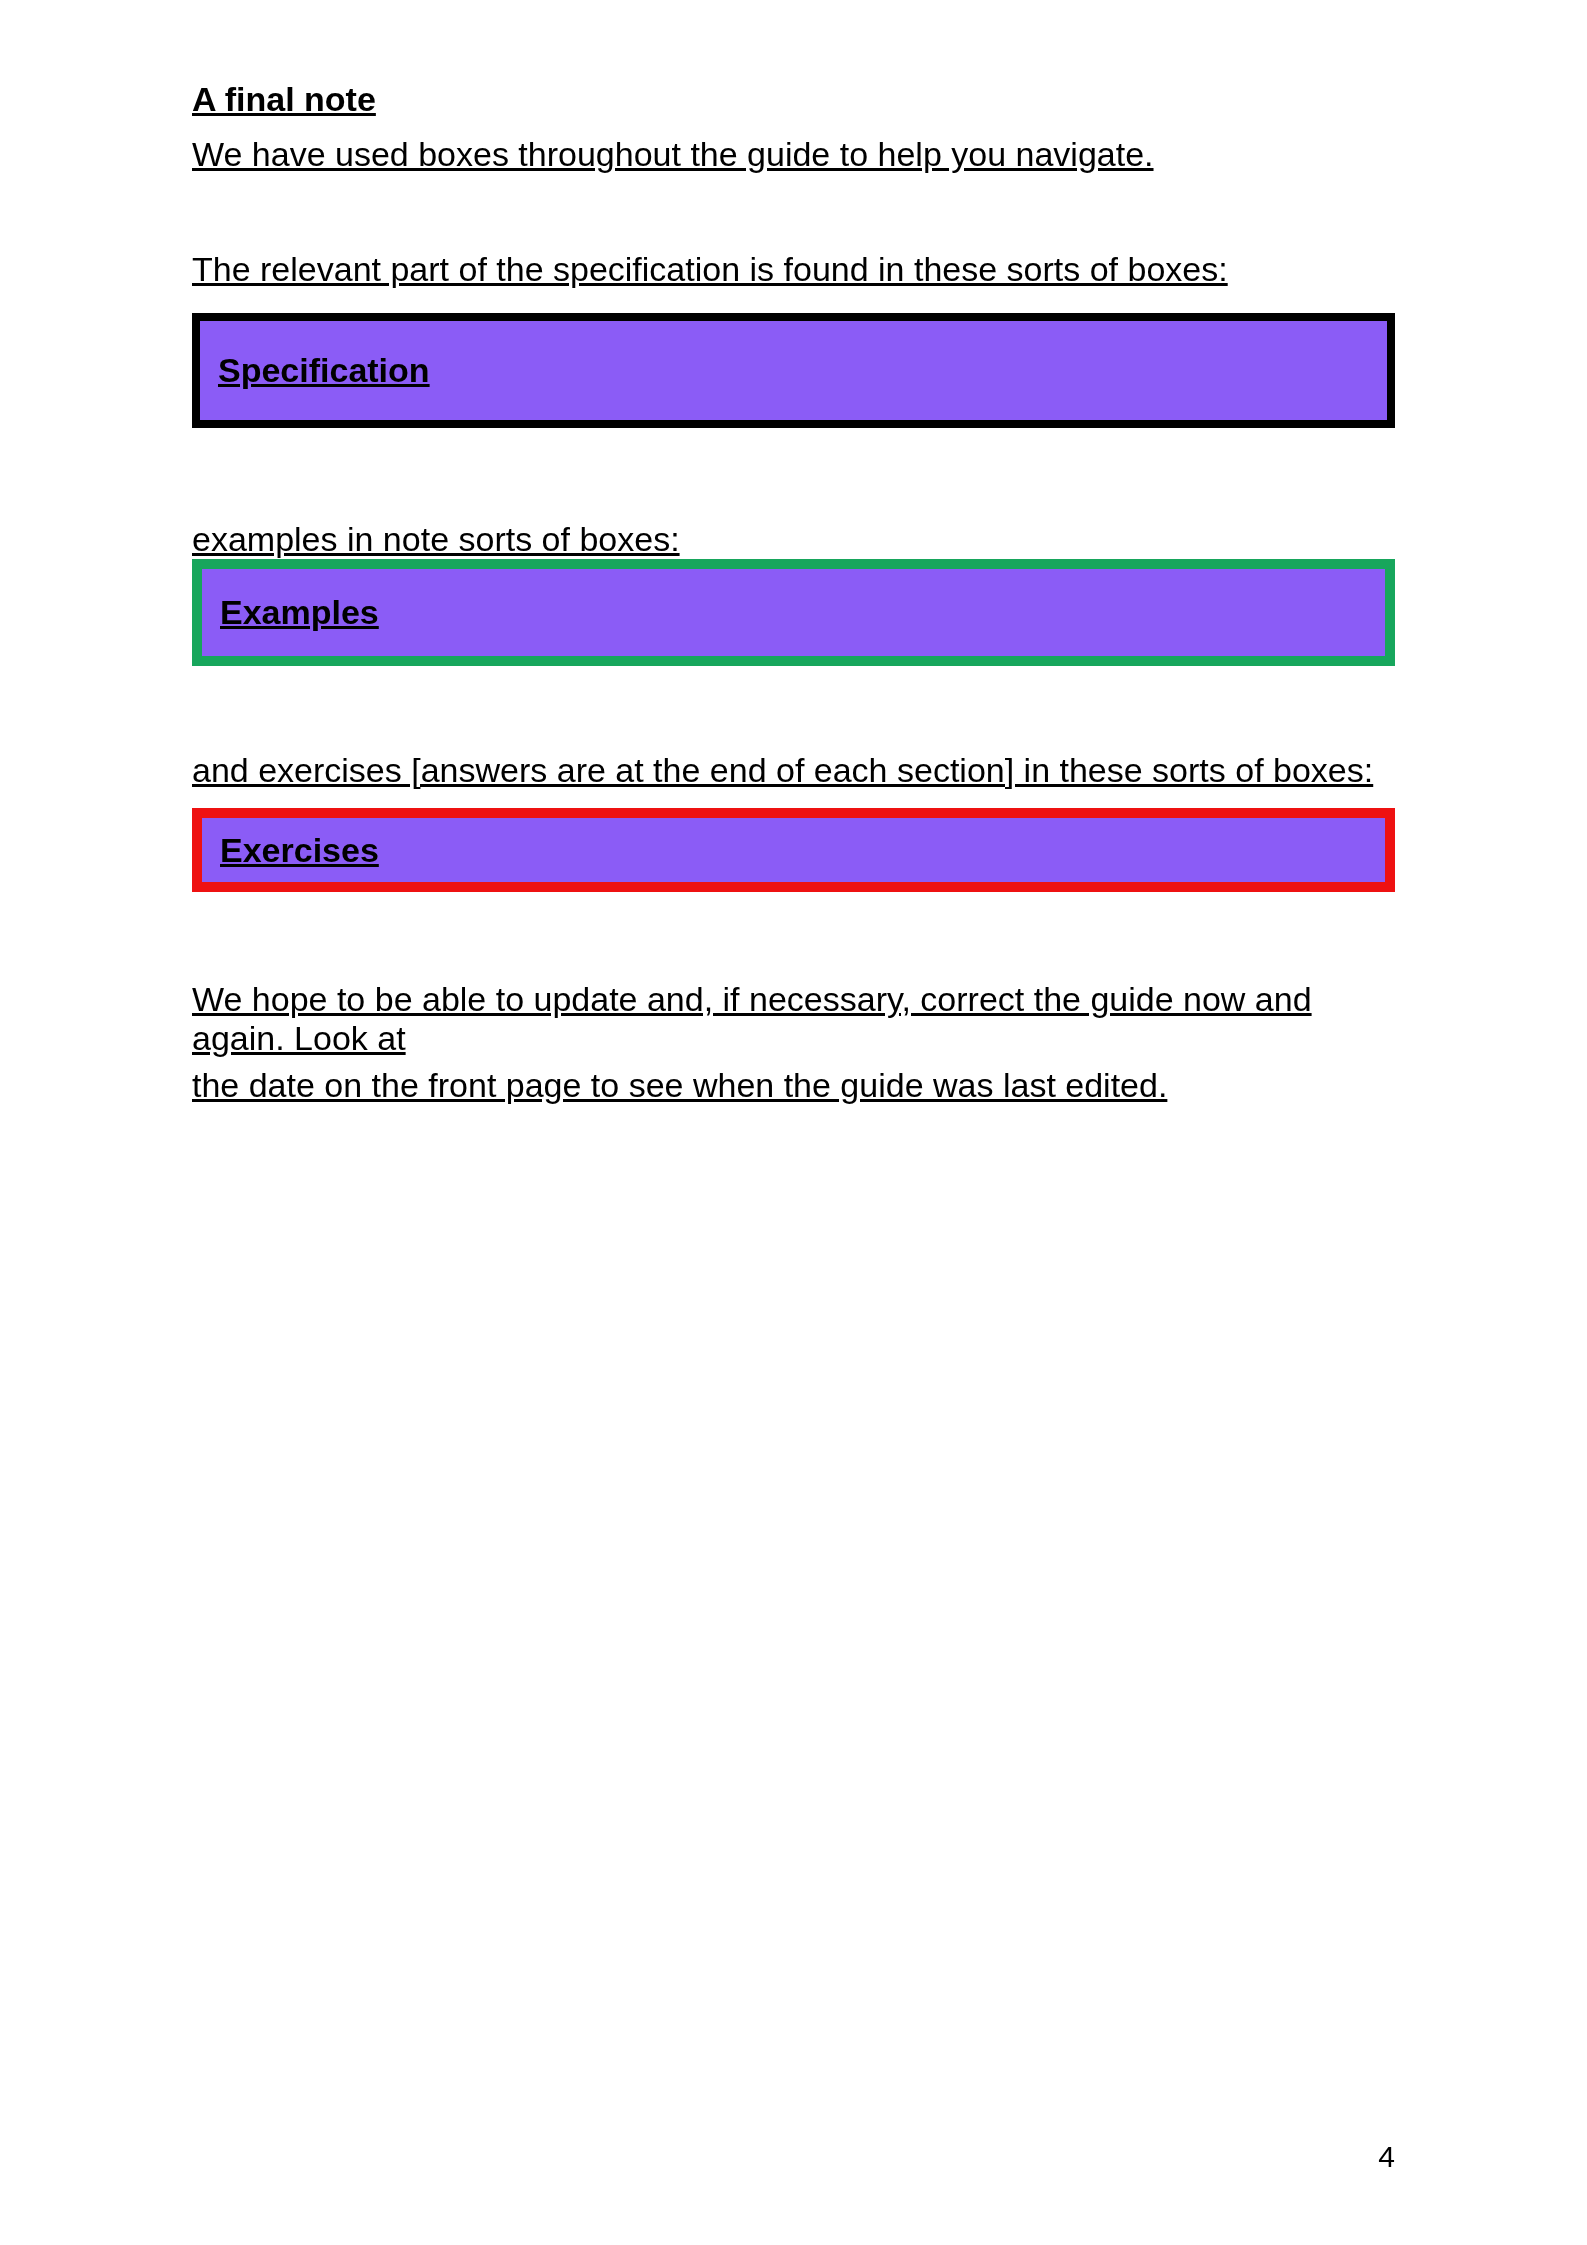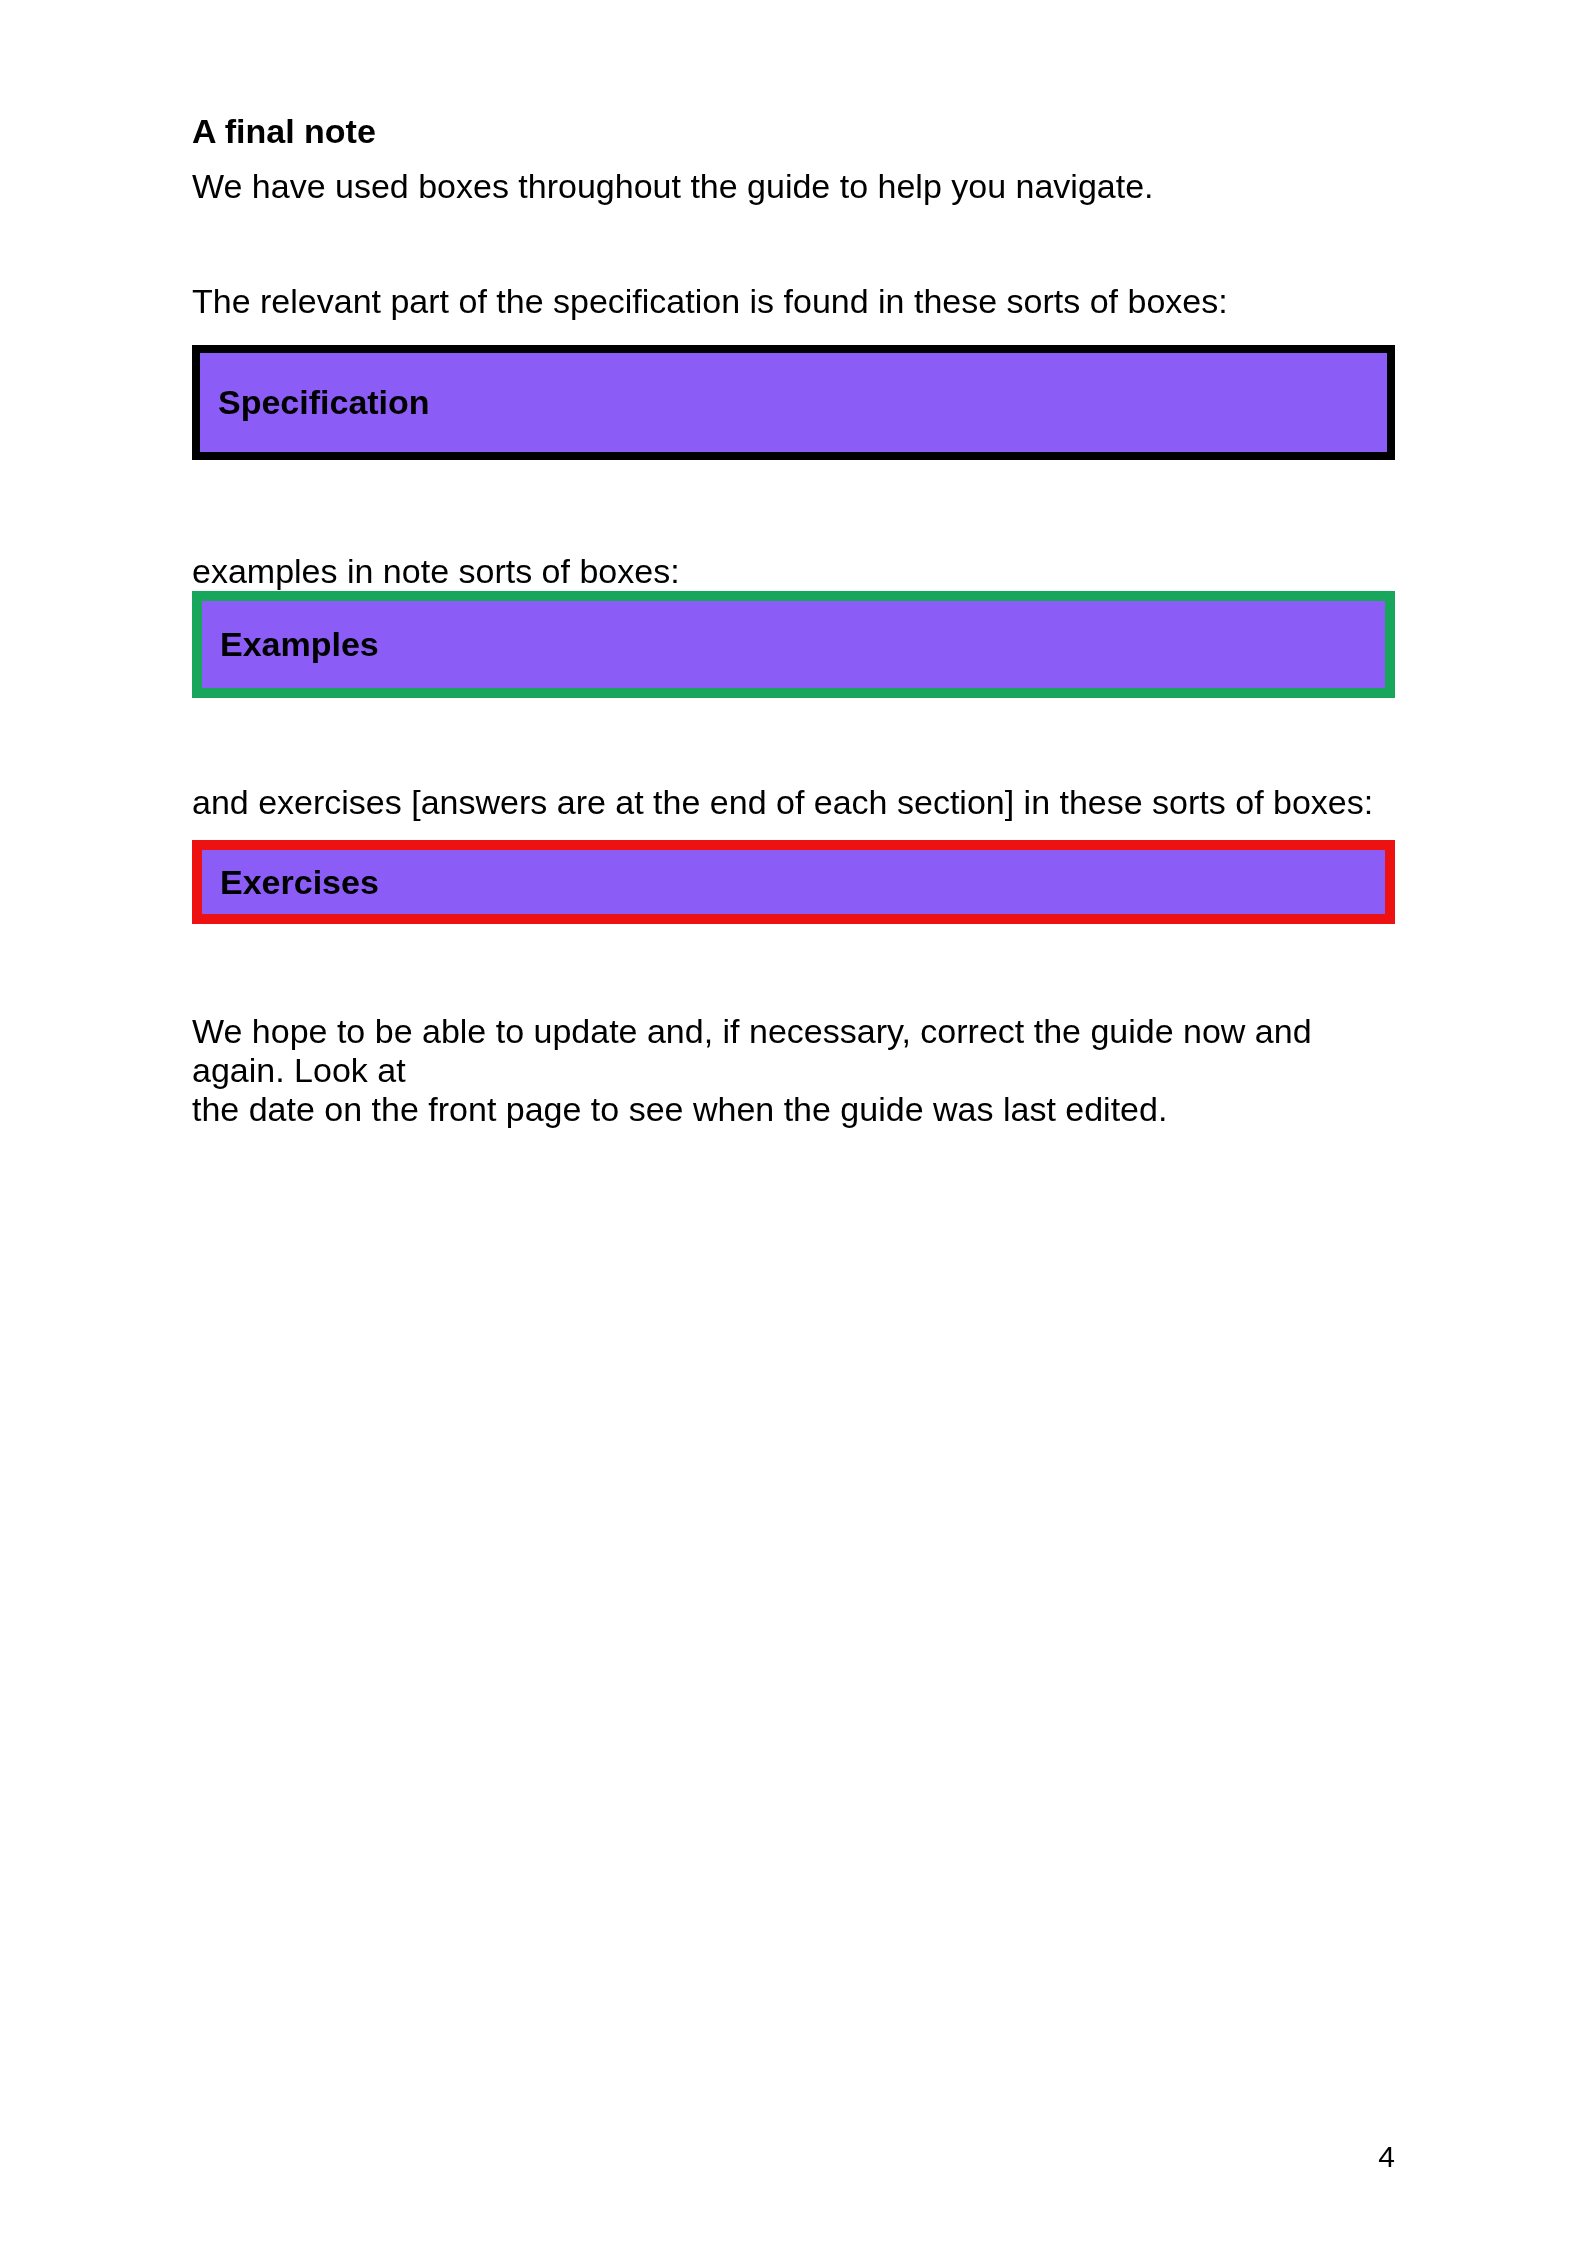--- a/index.html
+++ b/index.html
@@ -14,39 +14,40 @@
     background: #ffffff;
     color: #000000;
     font-family: "Liberation Sans", sans-serif;
     overflow: hidden;
   }
   .content {
     position: absolute;
     left: 192px;
     right: 192px;
     top: 0;
-    padding-top: 112px;
+    padding-top: 80px;
     font-size: 34px;
     line-height: 39px;
+    text-decoration: underline;
   }
   .content p, .content h1 {
     margin: 0;
     padding: 0;
   }
   h1.note-heading {
     font-size: 34px;
     line-height: 39px;
     font-weight: bold;
   }
   p.intro          { margin-top: 16px; }
   p.lead-spec      { margin-top: 76px; }
   p.lead-examples  { margin-top: 92px; }
   p.lead-exercises { margin-top: 85px; }
   p.outro          { margin-top: 88px; }
-  p.outro span     { display: block; }
+  p.outro span     { display: block; margin-top: 8px; }
 
   .callout-box {
     box-sizing: border-box;
     display: flex;
     align-items: center;
     border-style: solid;
     background: #8b5cf6;
   }
   .box-spec {
     margin-top: 24px;

